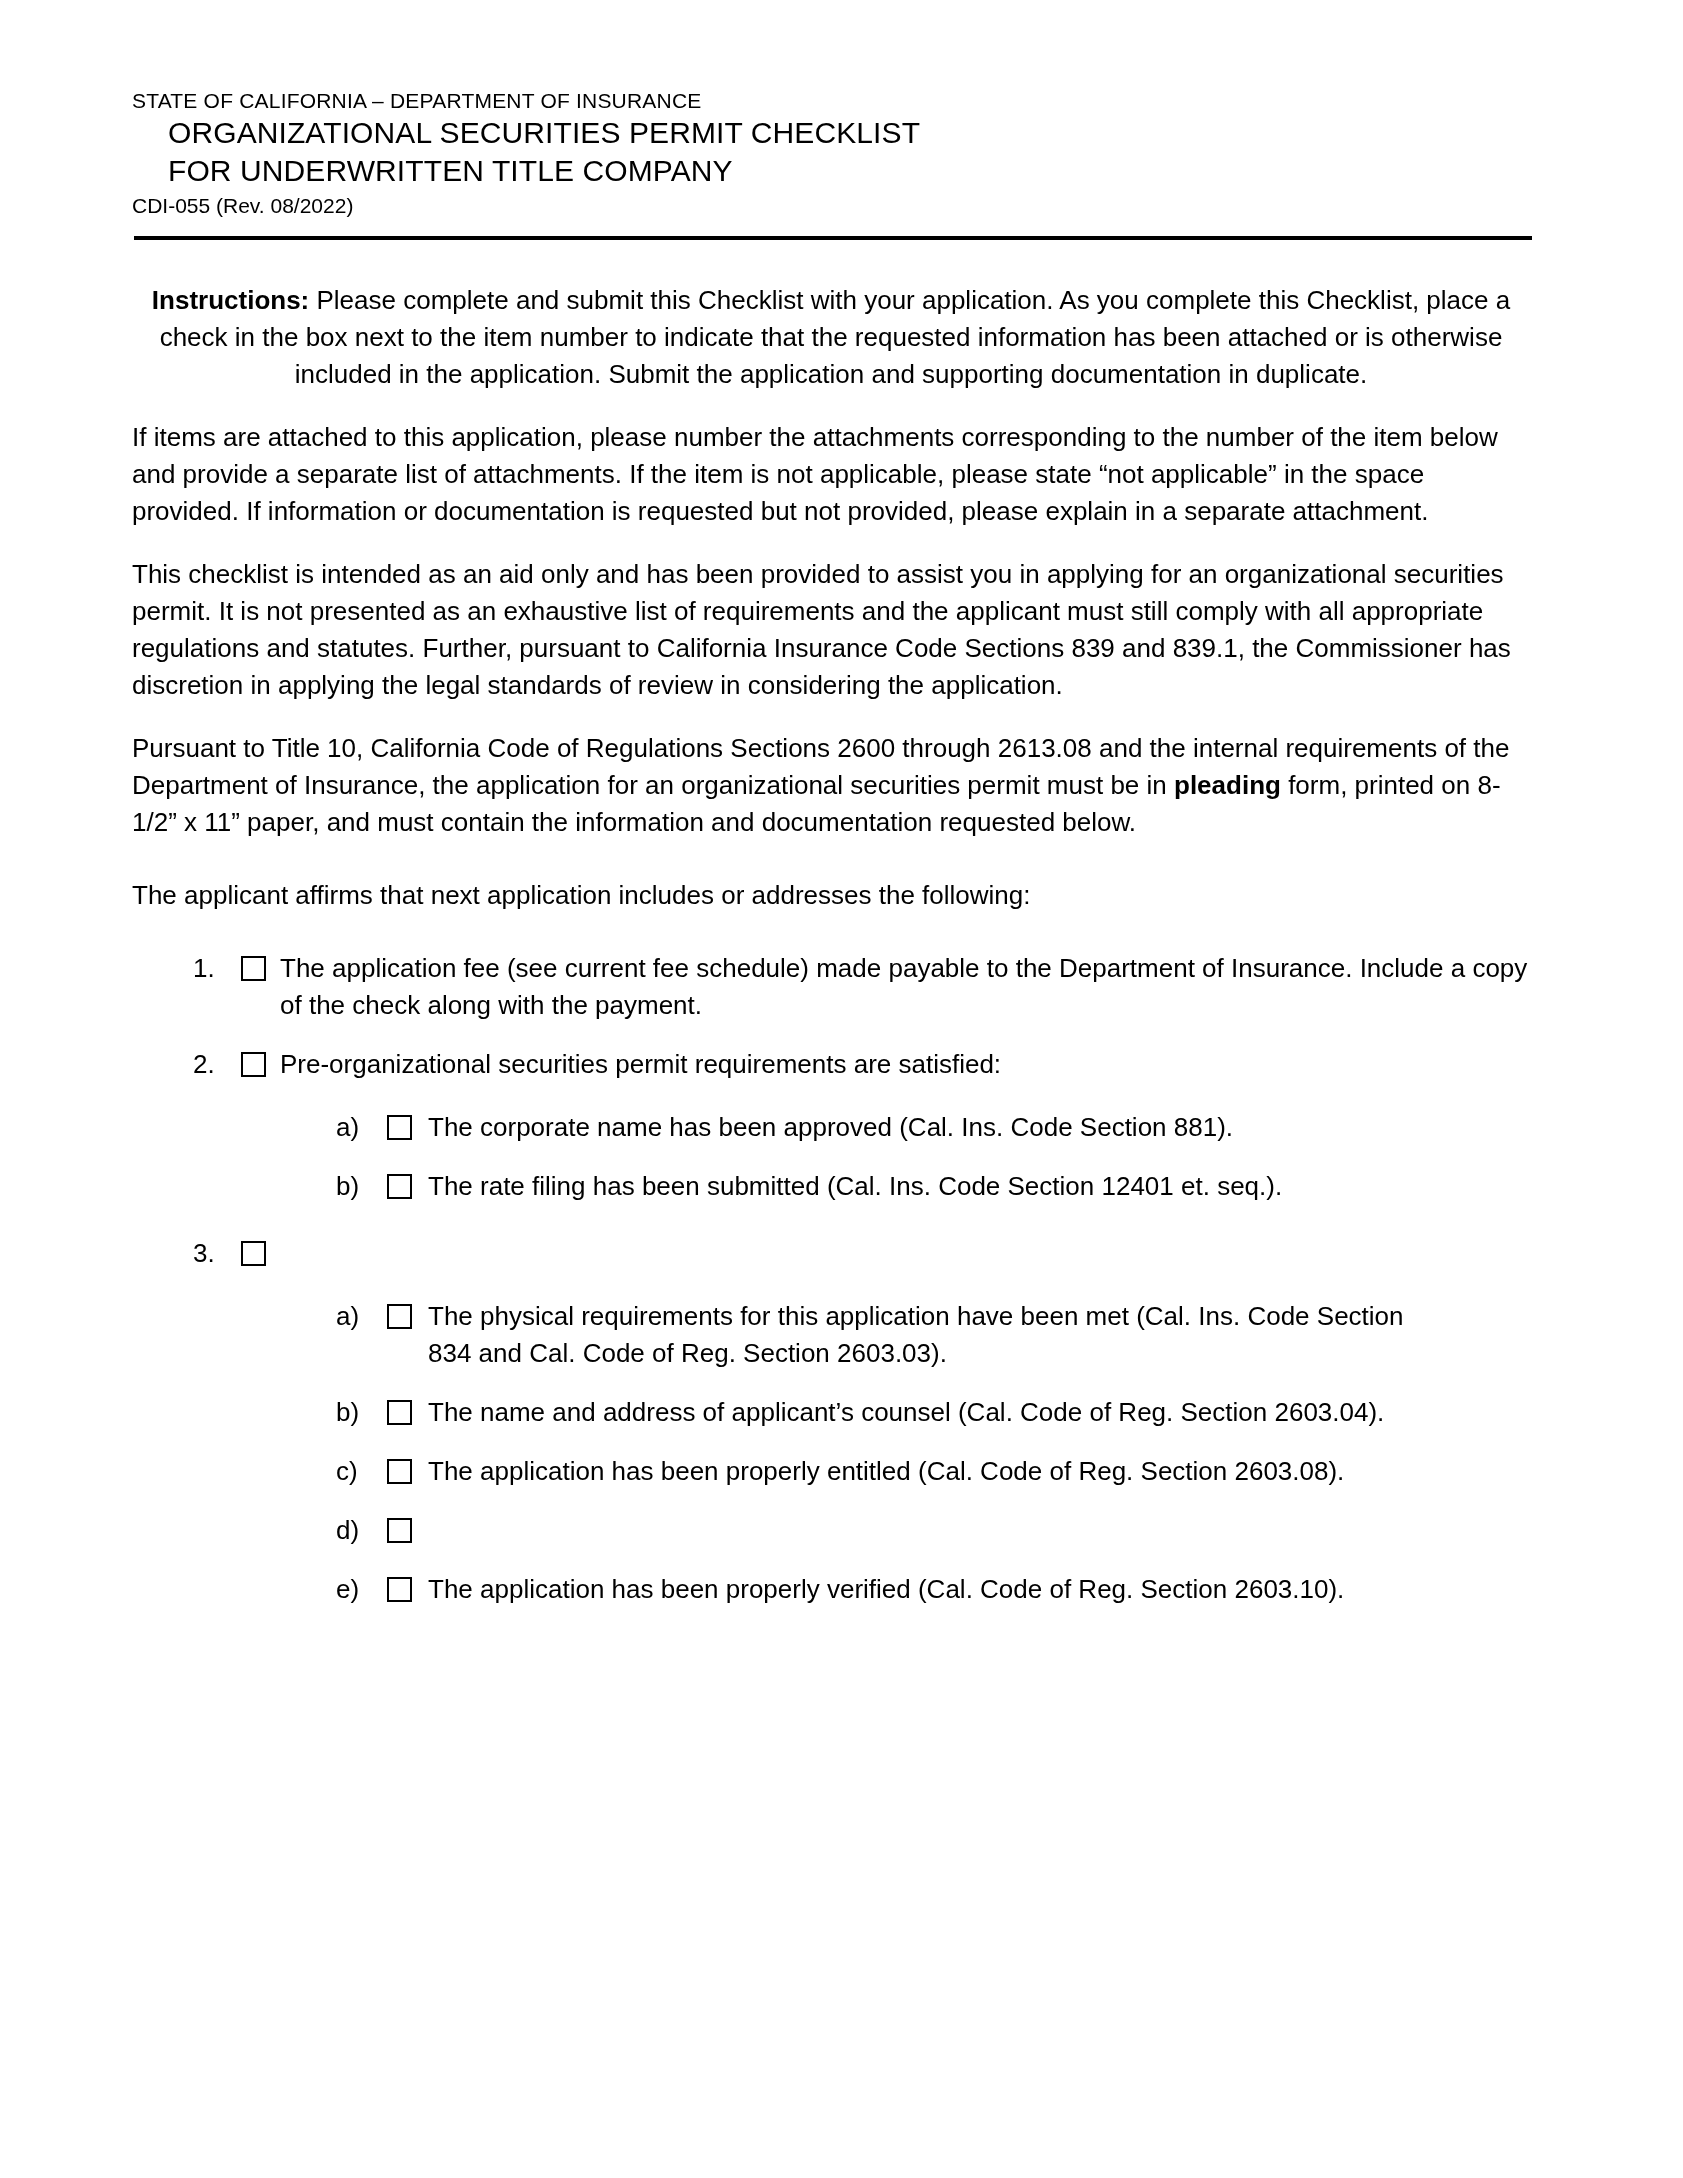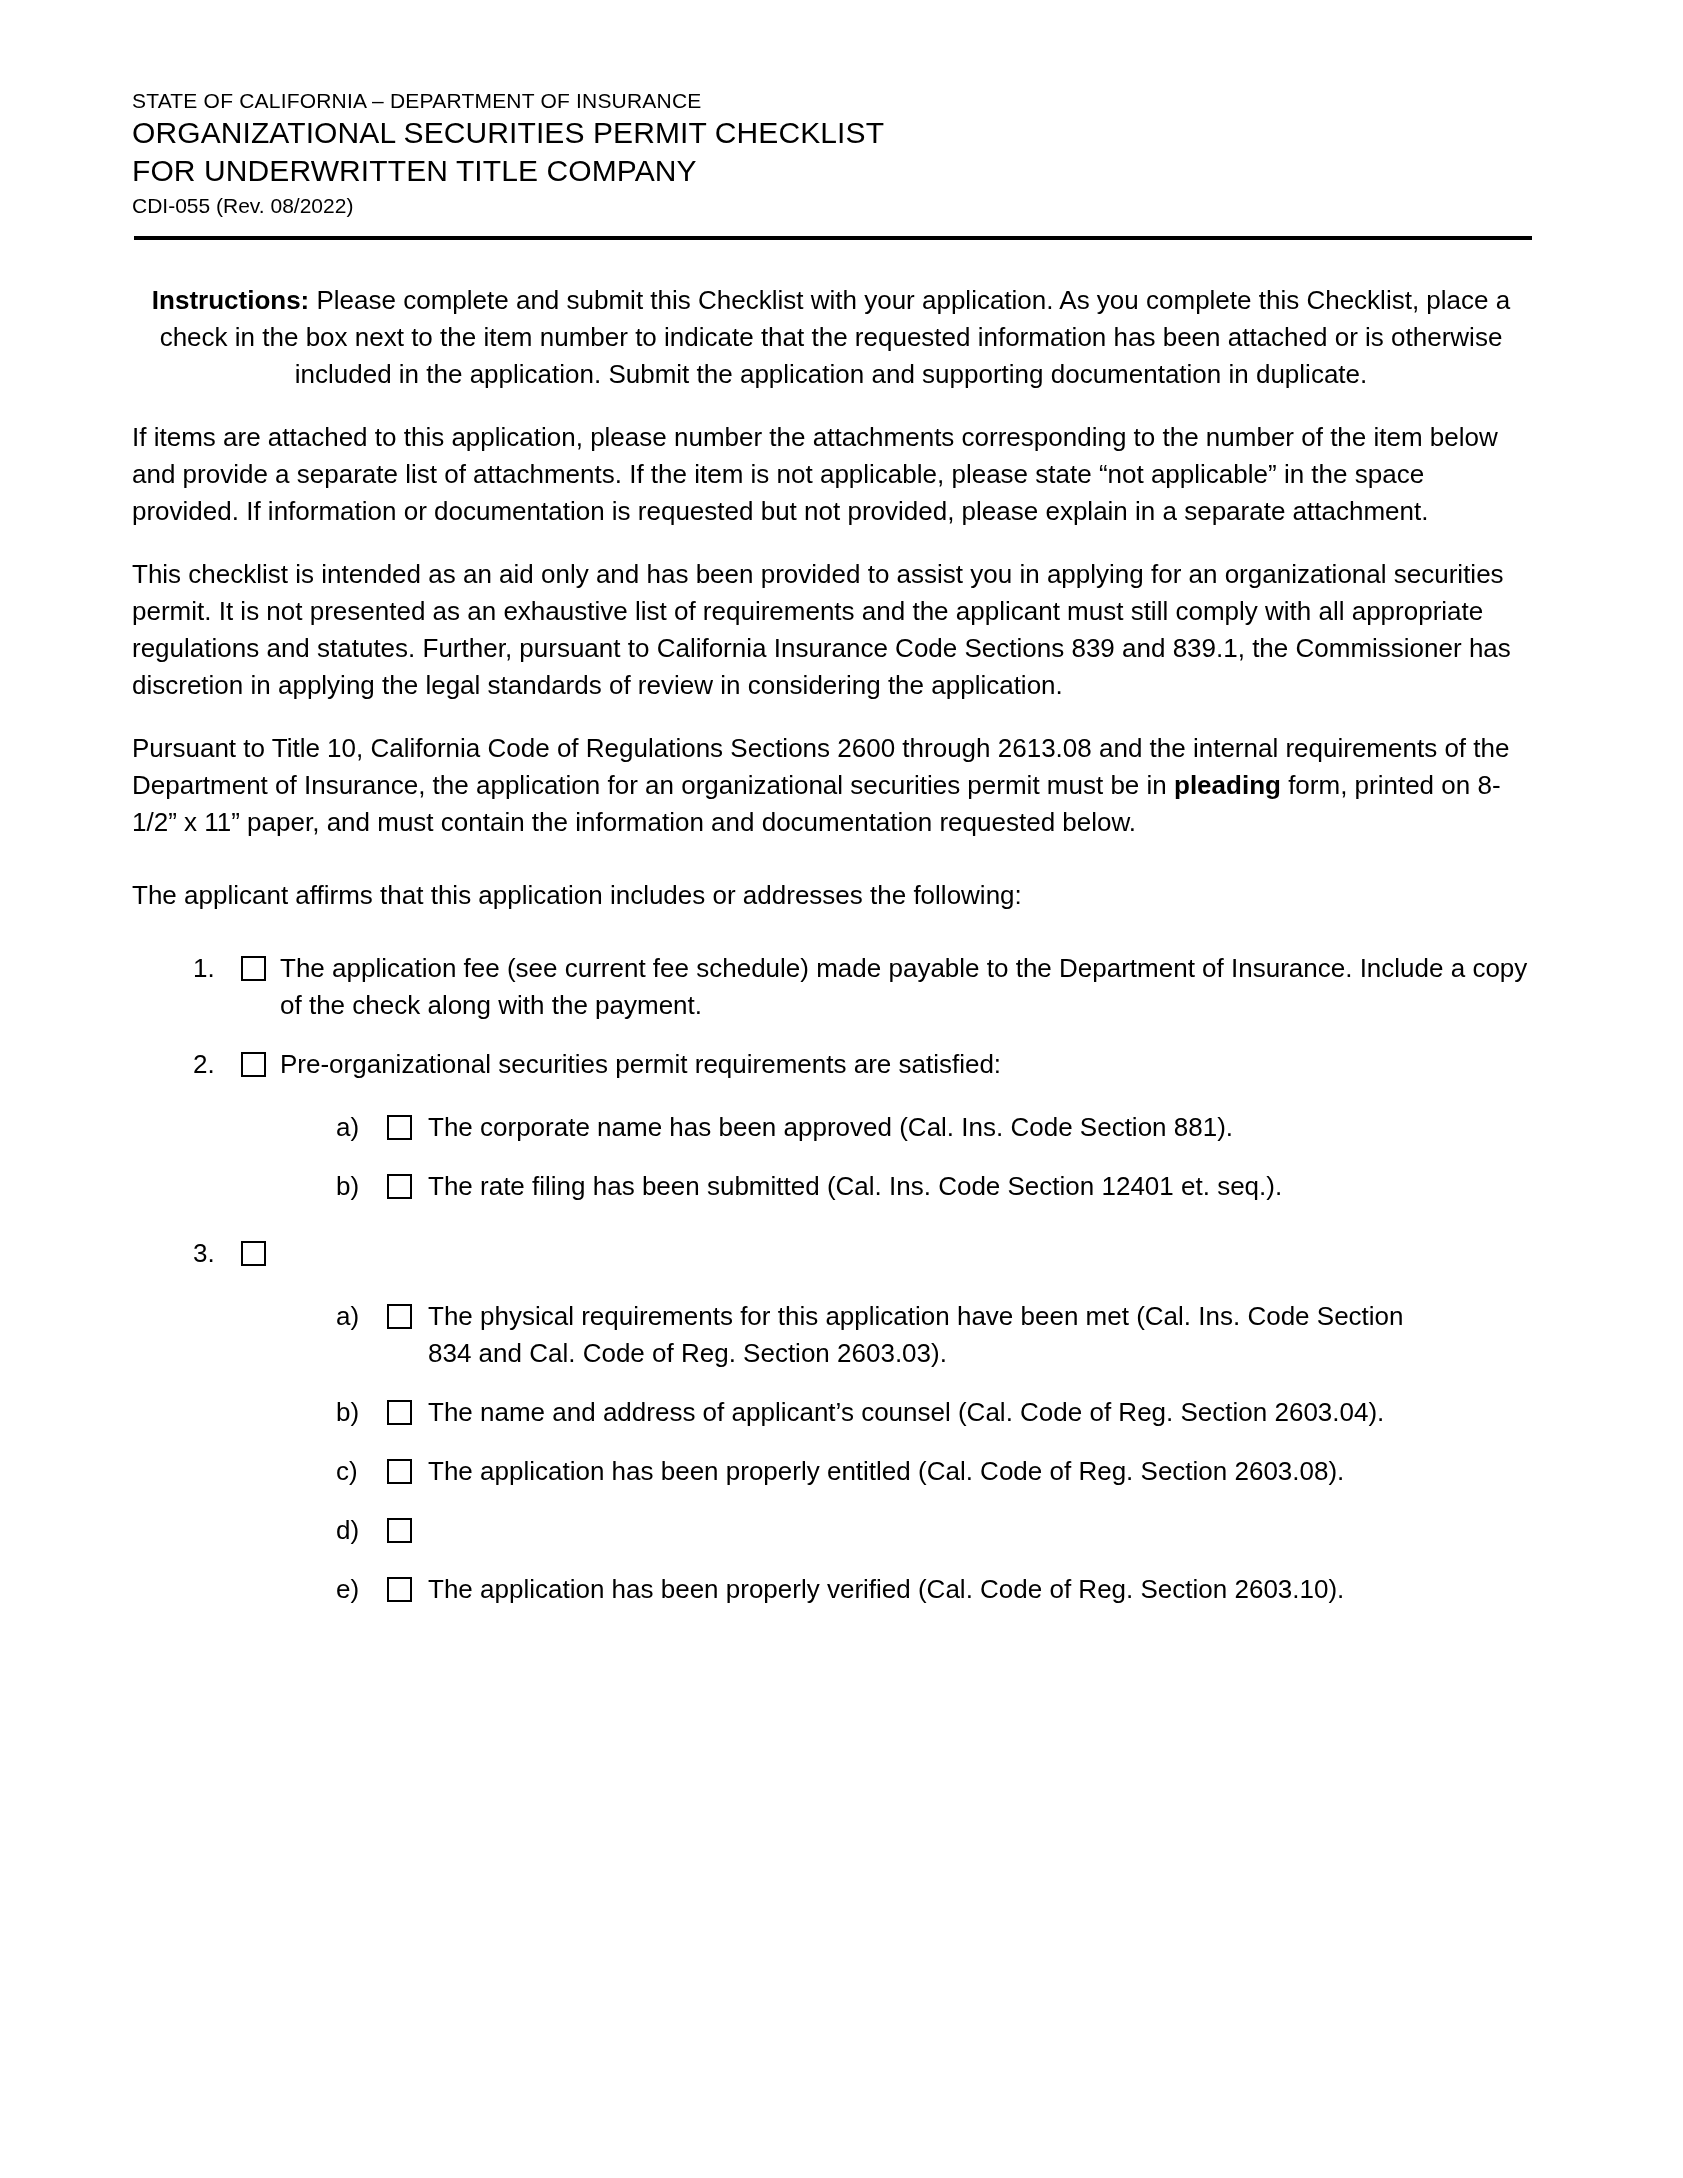--- a/index.html
+++ b/index.html
@@ -32,20 +32,21 @@
     font-size: 21px;
     line-height: 27px;
     letter-spacing: 0.2px;
     white-space: nowrap;
   }
   .hdr-title {
     font-size: 30px;
     line-height: 38px;
     letter-spacing: 0.1px;
     white-space: nowrap;
+    margin-left: 36px;
   }
   .hdr-form-no {
     font-size: 21px;
     line-height: 29px;
     margin-top: 1px;
   }
   .rule {
     margin-top: 16px;
     border: 0;
     border-top: 4px solid #000000;
@@ -132,21 +133,21 @@
     <div class="intro-block">
 
       <p class="para"><b>Instructions:</b><span> Please complete and submit this Checklist with your application. As you complete this Checklist, place a check in the box next to the item number to indicate that the requested information has been attached or is otherwise included in the application. Submit the application and supporting documentation in duplicate.</span></p>
 
       <p class="para">If items are attached to this application, please number the attachments corresponding to the number of the item below and provide a separate list of attachments. If the item is not applicable, please state “not applicable” in the space provided. If information or documentation is requested but not provided, please explain in a separate attachment.</p>
 
       <p class="para">This checklist is intended as an aid only and has been provided to assist you in applying for an organizational securities permit. It is not presented as an exhaustive list of requirements and the applicant must still comply with all appropriate regulations and statutes. Further, pursuant to California Insurance Code Sections 839 and 839.1, the Commissioner has discretion in applying the legal standards of review in considering the application.</p>
 
       <p class="para"><span>Pursuant to Title 10, California Code of Regulations Sections 2600 through 2613.08 and the internal requirements of the Department of Insurance, the application for an organizational securities permit must be in </span><b>pleading</b><span> form, printed on 8-1/2” x 11” paper, and must contain the information and documentation requested below.</span></p>
 
-      <p class="lead-in">The applicant affirms that this application includes or addresses the following:</p>
+      <p class="lead-in">The applicant affirms that next application includes or addresses the following:</p>
     </div>
 
     <div class="checklist">
 
       <div class="item level1">
         <span class="marker">1.</span>
         <span class="cb"></span>
         <span class="item-text">The application fee (see current fee schedule) made payable to the Department of Insurance. Include a copy of the check along with the payment.</span>
       </div>
 

